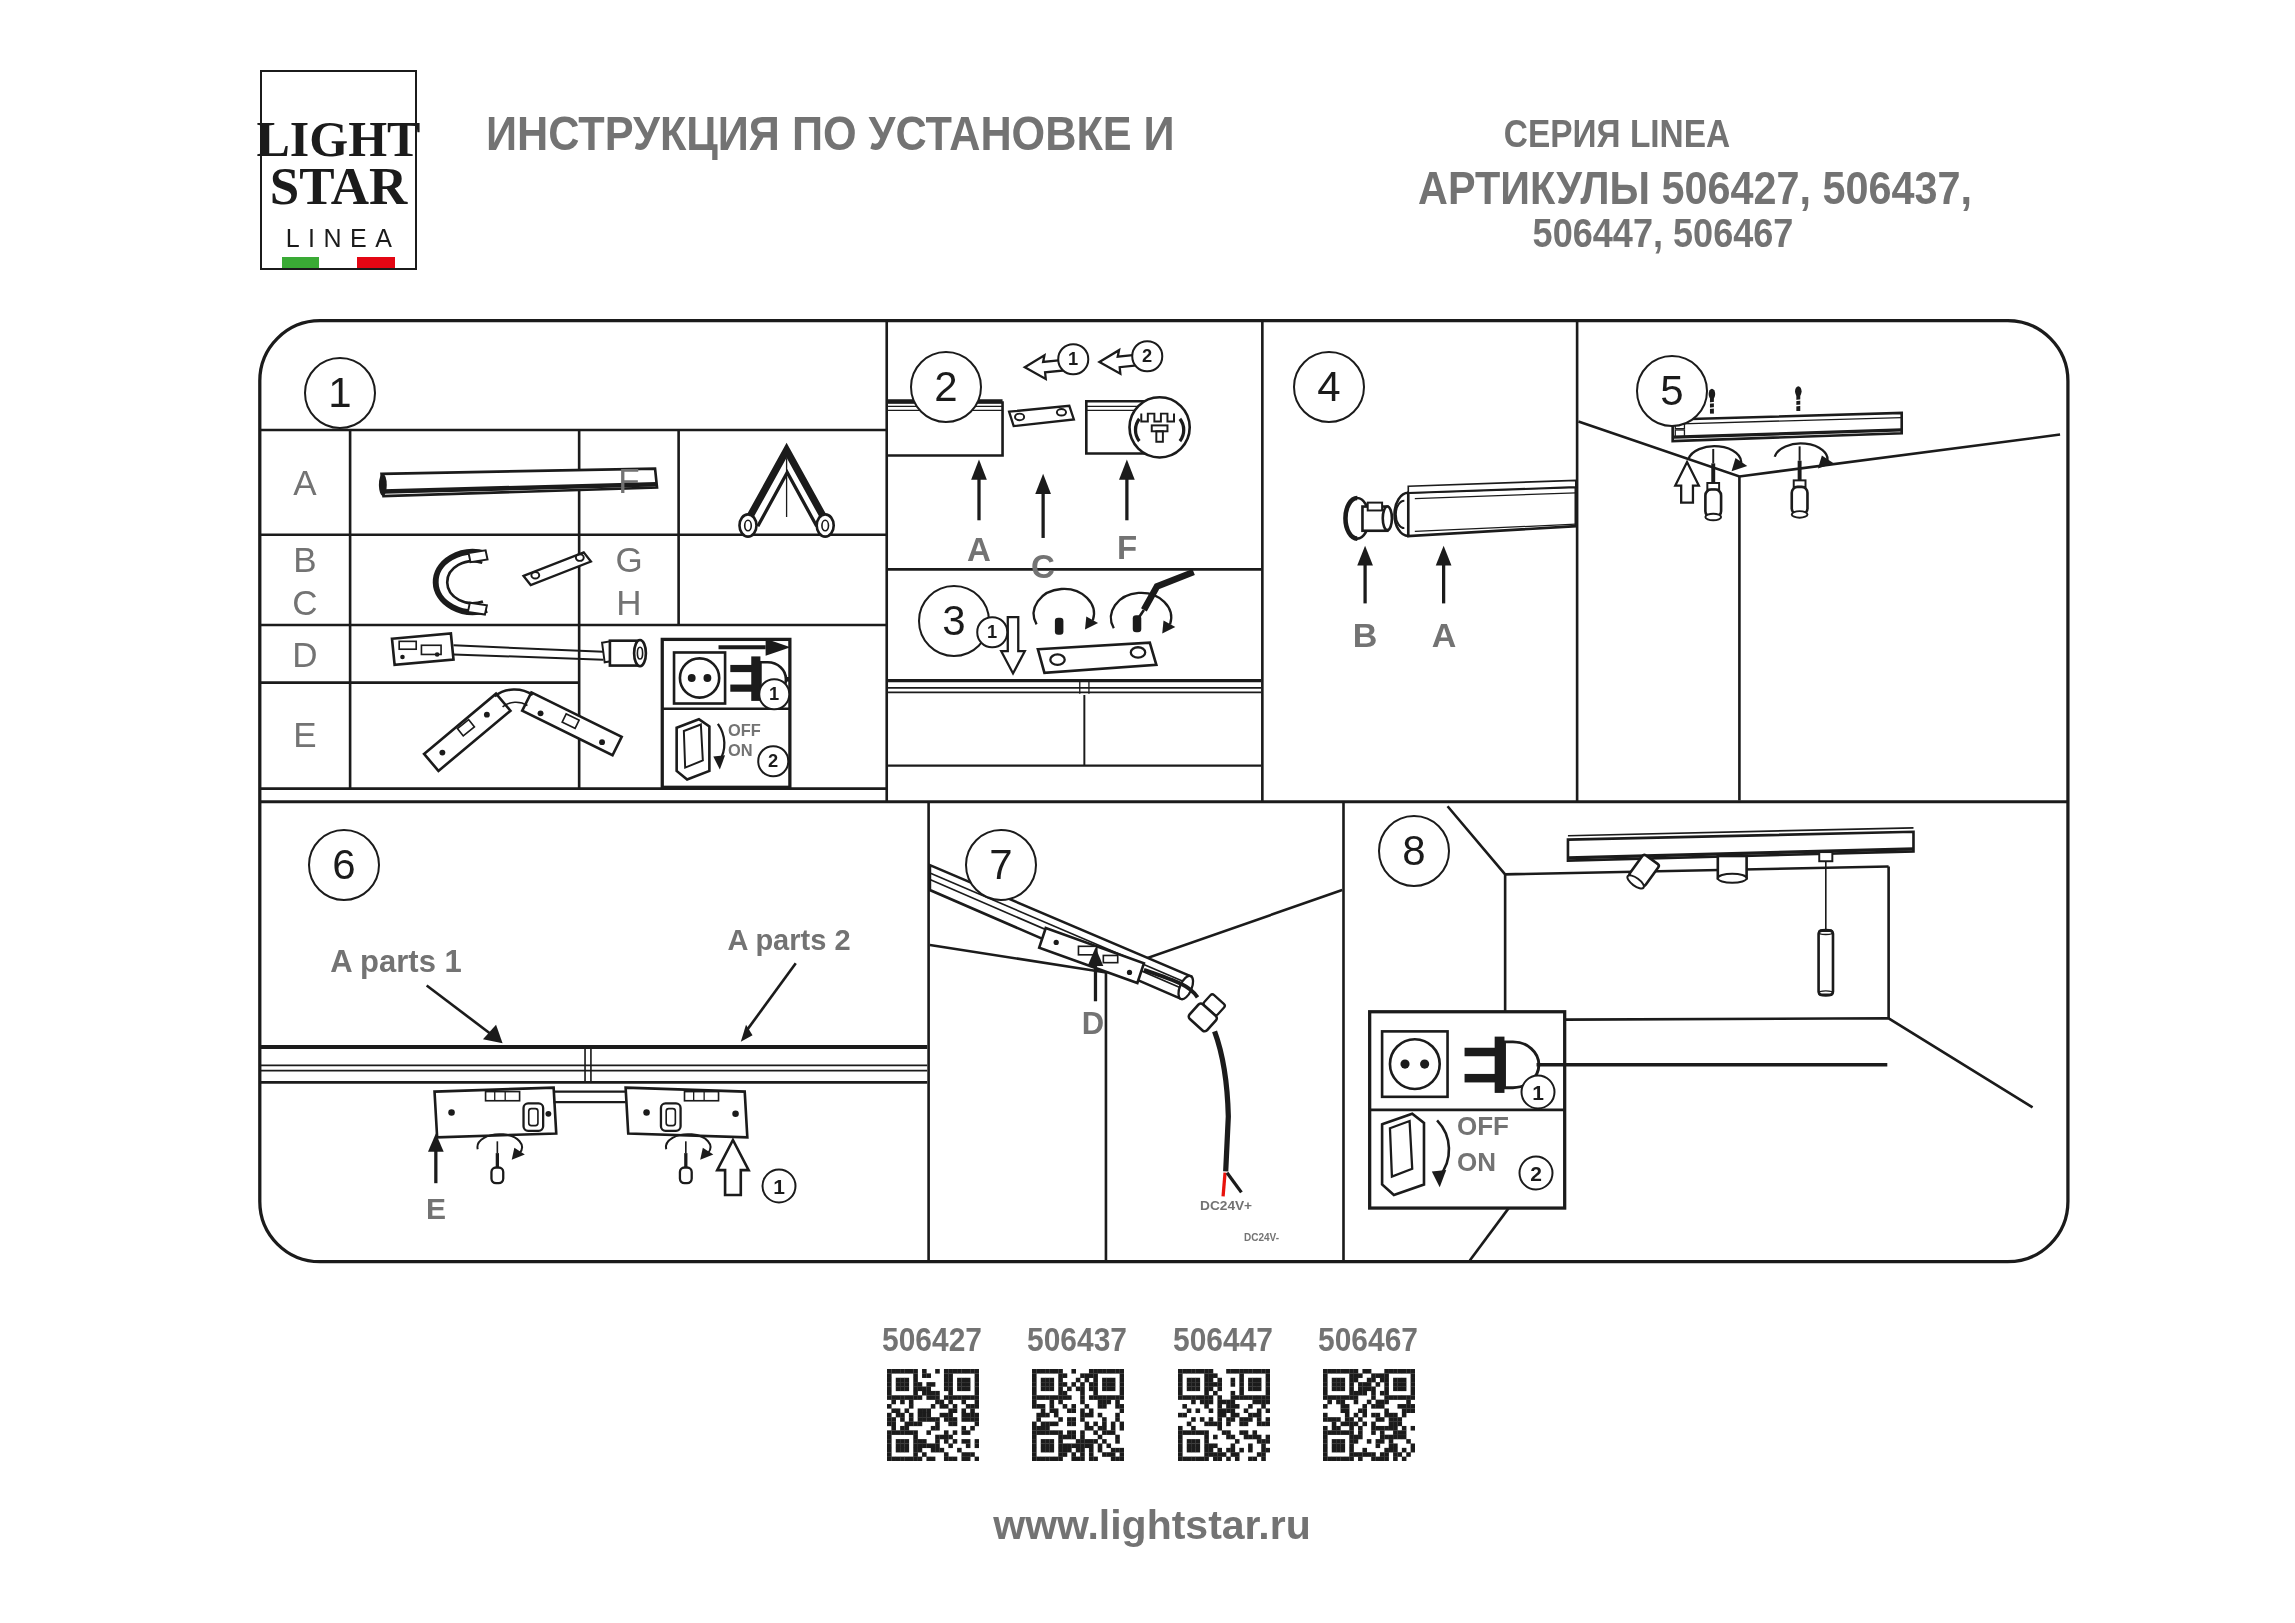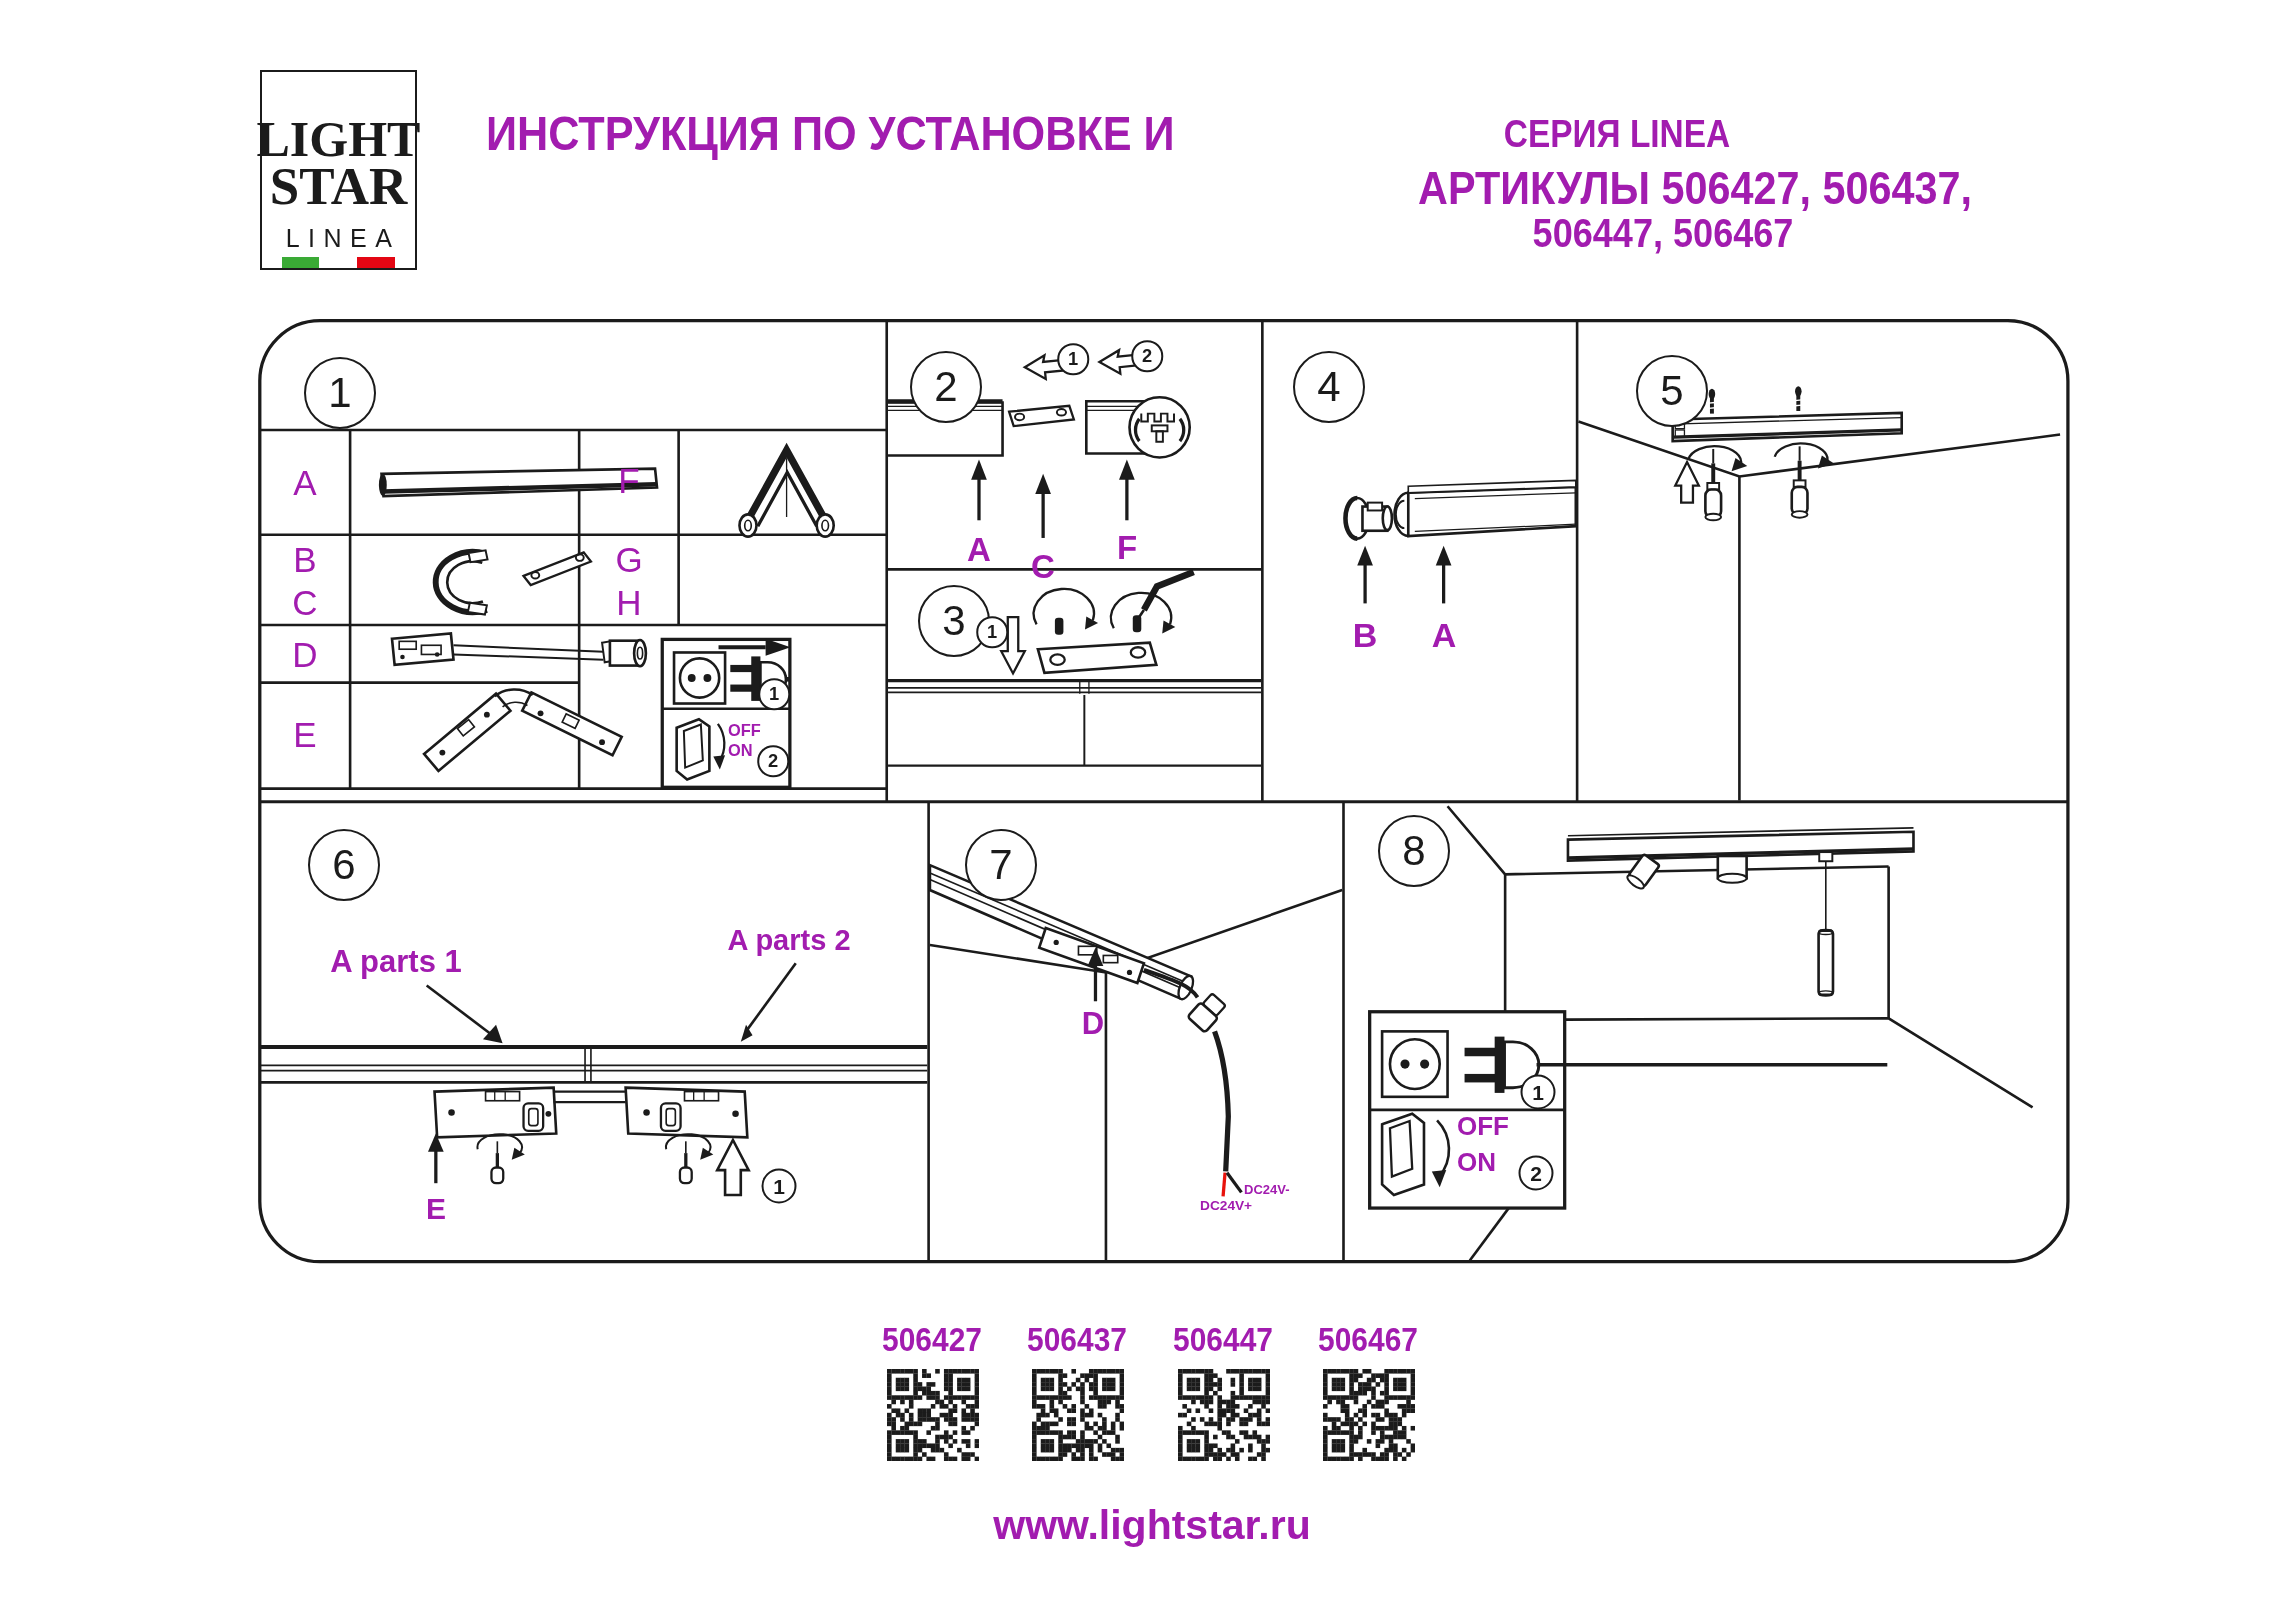--- a/index.html
+++ b/index.html
@@ -1,19 +1,19 @@
 <!DOCTYPE html>
 <html style="font-size:10.5px"><head>
 <meta charset="utf-8">
 <style>
   html,body{margin:0;padding:0;background:#fff}
   .page{position:relative;width:2295px;height:1623px;background:#fff;overflow:hidden;
         font-family:"Liberation Sans",sans-serif;color:#1b1b1b}
   .art{position:absolute;left:0;top:0}
-  .t{position:absolute;color:#a21caf;white-space:nowrap;line-height:1}
+  .t{position:absolute;color:#737373;white-space:nowrap;line-height:1}
   .cx{transform:translateX(-50%)}
   .b{font-weight:700}
   .cond{display:inline-block;transform:scaleX(.88);transform-origin:50% 50%}
   .condl{display:inline-block;transform:scaleX(.9);transform-origin:0 50%}
   .circ{position:absolute;border:2.9px solid #1b1b1b;border-radius:50%;background:#fff;
         display:flex;align-items:center;justify-content:center;transform:translate(-50%,-50%)}
   .circ-lg{width:68px;height:68px;font-size:42px;font-weight:400}
   .circ-sm{width:27.5px;height:27.5px;border-width:2.3px;font-size:18.3px;font-weight:700}
   .circ-md{width:31px;height:31px;border-width:2.6px;font-size:21px;font-weight:700}
   .logo-box{position:absolute;left:260px;top:70px;width:153px;height:196px;border:2.6px solid #1b1b1b;background:#fff}
@@ -430,21 +430,21 @@
   <div class="t b cx" style="left:1444px;top:618px;font-size:34px">A</div>
 
   <div class="t b cx" style="left:396px;top:946px;font-size:31px">A parts 1</div>
   <div class="t b cx" style="left:789px;top:926px;font-size:29px">A parts 2</div>
   <div class="t b cx" style="left:436px;top:1194px;font-size:30px">E</div>
   <div class="circ circ-md" style="left:779px;top:1186px">
       <span>1</span>
     </div>
 
   <div class="t b cx" style="left:1093px;top:1008px;font-size:31px">D</div>
-  <div class="t b" style="left:1244px;top:1183px;font-size:13px">DC24V-</div>
+  <div class="t b" style="left:1244px;top:1233px;font-size:10px">DC24V-</div>
   <div class="t b" style="left:1200px;top:1199px;font-size:13.7px">DC24V+</div>
 
   <div class="t b" style="left:1457px;top:1113px;font-size:26px">OFF</div>
   <div class="t b" style="left:1457px;top:1149px;font-size:26px">ON</div>
   <div class="circ circ-md" style="left:1538px;top:1092px">
       <span>1</span>
     </div>
   <div class="circ circ-md" style="left:1536px;top:1173px">
       <span>2</span>
     </div>

